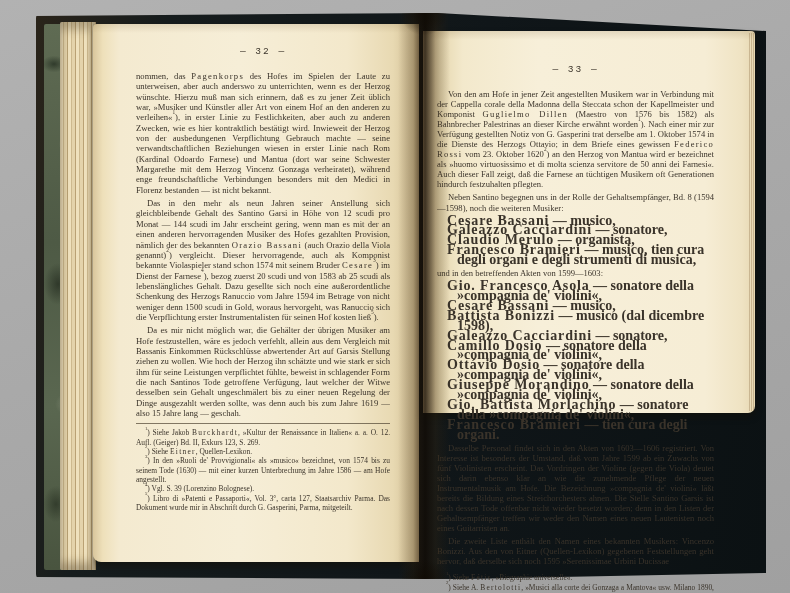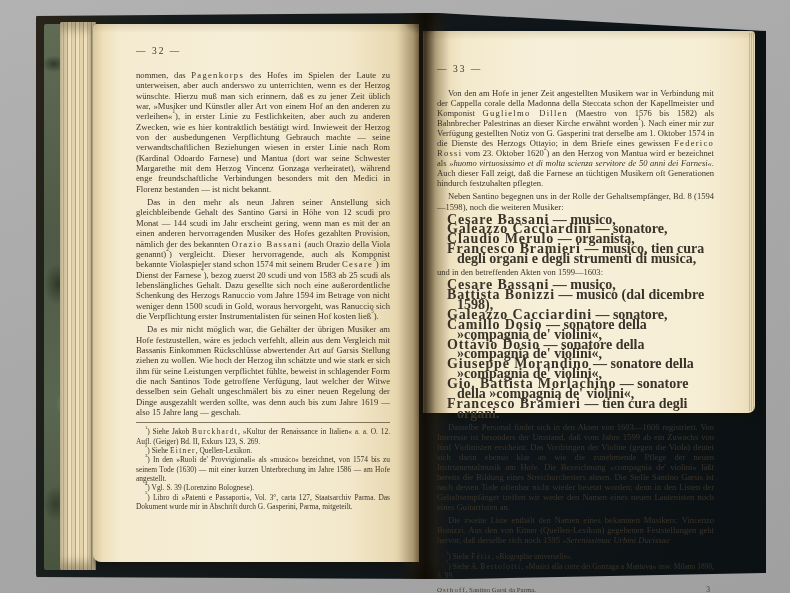--- a/index.html
+++ b/index.html
@@ -38,31 +38,31 @@
   .gutter{position:absolute;left:398px;top:13px;width:52px;height:566px;pointer-events:none;
          background:linear-gradient(90deg,rgba(60,40,15,0) 0,rgba(55,38,14,.28) 30%,rgba(25,15,5,.6) 47%,rgba(18,11,4,.75) 52%,rgba(55,38,14,.3) 72%,rgba(60,40,15,0) 100%);}
   .gutter::before{content:'';position:absolute;left:4px;top:0;width:44px;height:52px;
          background:radial-gradient(32px 30px at 50% 0,rgba(15,10,3,.75),transparent 75%);}
   .gutter::after{content:'';position:absolute;left:4px;bottom:0;width:44px;height:44px;
          background:radial-gradient(32px 26px at 50% 100%,rgba(15,10,3,.7),transparent 75%);}
   
   .content{position:absolute;color:var(--c-ink,#3a332a);}
   .content-left{left:43px;top:22px;width:254px;}
   .content-right{left:14px;top:33px;width:277px;}
-  .page-header{font-size:9.5px;letter-spacing:2px;margin-bottom:14px;color:#3d362c;}
+  .page-header{text-align:center;font-size:9.5px;letter-spacing:2px;margin-bottom:14px;color:#3d362c;font-family:Liberation Mono, monospace;}
   .body{font-size:8.65px;line-height:10.35px;text-align:justify;}
   .content-right .body{font-size:8.55px;line-height:10.05px;}
   .para{margin:0;}
   .para.indent{text-indent:11px;}
   .para + .para, .mlist + .para, .para + .mlist{margin-top:3px;}
   .mlist{margin:1px 0;}
   .mitem{padding-left:20px;text-indent:-10px;font-size:14px;line-height:9.9px;text-align:left;font-weight:bold;}
   .mitem .seg-sp{letter-spacing:.85px;}
   .seg-sp{letter-spacing:1.25px;}
-  .seg-i{font-style:italic;}
+  .seg-i{}
   .seg-sup{font-size:.62em;line-height:0;position:relative;top:-.45em;letter-spacing:0;}
   .fn-sep{border-top:1px solid rgba(80,68,50,.7);margin:5px 0 4px 0;}
   .footnotes{font-size:7.45px;line-height:9.35px;text-align:justify;}
   .content-right .footnotes{margin-top:7px;}
   .fn{text-indent:9px;}
   .page-footer{display:flex;justify-content:space-between;align-items:baseline;margin-top:5px;
          font-size:6.9px;color:#453d30;}
   .footer-left .seg-sp{letter-spacing:1.1px;}
   .footer-right{margin-right:4px;font-size:7.6px;}
 </style>
@@ -101,20 +101,21 @@
           <div class="para indent"><span class="">Von den am Hofe in jener Zeit angestellten Musikern war in Verbindung mit der Cappella corale della Madonna della Steccata schon der Kapellmeister und Komponist </span><span class="seg-sp">Guglielmo Dillen</span><span class=""> (Maestro von 1576 bis 1582) als Bahnbrecher Palestrinas an dieser Kirche erwähnt worden</span><sup class="seg-sup">1</sup><span class="">). Nach einer mir zur Verfügung gestellten Notiz von G. Gasperini trat derselbe am 1. Oktober 1574 in die Dienste des Herzogs Ottavio; in dem Briefe eines gewissen </span><span class="seg-sp">Federico Rossi</span><span class=""> vom 23. Oktober 1620</span><sup class="seg-sup">2</sup><span class="">) an den Herzog von Mantua wird er bezeichnet als </span><span class="seg-i">»huomo virtuosissimo et di molta scienza servitore de 50 anni dei Farnesi«</span><span class="">. Auch dieser Fall zeigt, daß die Farnese an tüchtigen Musikern oft Generationen hindurch festzuhalten pflegten.</span></div>
           <div class="para indent"><span class="">Neben Santino begegnen uns in der Rolle der Gehaltsempfänger, Bd. 8 (1594—1598), noch die weiteren Musiker:</span></div>
           <div class="mlist">
             <div class="mitem"><span class="seg-sp">Cesare Bassani</span><span> — </span><span>musico,</span></div>
             <div class="mitem"><span class="seg-sp">Galeazzo Cacciardini</span><span> — </span><span>sonatore,</span></div>
             <div class="mitem"><span class="seg-sp">Claudio Merulo</span><span> — </span><span>organista,</span></div>
             <div class="mitem"><span class="seg-sp">Francesco Bramieri</span><span> — </span><span>musico, tien cura degli organi e degli strumenti di musica,</span></div>
           </div>
           <div class="para"><span class="">und in den betreffenden Akten von 1599—1603:</span></div>
           <div class="mlist">
+            <div class="mitem"><span class="seg-sp">Gio. Francesco Asola</span><span> — </span><span>sonatore della »compagnia de' violini«,</span></div>
             <div class="mitem"><span class="seg-sp">Cesare Bassani</span><span> — </span><span>musico,</span></div>
             <div class="mitem"><span class="seg-sp">Battista Bonizzi</span><span> — </span><span>musico (dal dicembre 1598),</span></div>
             <div class="mitem"><span class="seg-sp">Galeazzo Cacciardini</span><span> — </span><span>sonatore,</span></div>
             <div class="mitem"><span class="seg-sp">Camillo Dosio</span><span> — </span><span>sonatore della »compagnia de' violini«,</span></div>
             <div class="mitem"><span class="seg-sp">Ottávio Dosio</span><span> — </span><span>sonatore della »compagnia de' violini«,</span></div>
             <div class="mitem"><span class="seg-sp">Giuseppe Morandino</span><span> — </span><span>sonatore della »compagnia de' violini«,</span></div>
             <div class="mitem"><span class="seg-sp">Gio. Battista Morlachino</span><span> — </span><span>sonatore della »compagnia de' violini«,</span></div>
             <div class="mitem"><span class="seg-sp">Francesco Bramieri</span><span> — </span><span>tien cura degli organi.</span></div>
           </div>
           <div class="para indent"><span class="">Dasselbe Personal findet sich in den Akten von 1603—1606 registriert. Von Interesse ist besonders der Umstand, daß vom Jahre 1599 ab ein Zuwachs von fünf Violinisten erscheint. Das Vordringen der Violine (gegen die Viola) deutet sich darin ebenso klar an wie die zunehmende Pflege der neuen Instrumentalmusik am Hofe. Die Bezeichnung »compagnia de' violini« läßt bereits die Bildung eines Streichorchesters ahnen. Die Stelle Santino Garsis ist nach dessen Tode offenbar nicht wieder besetzt worden; denn in den Listen der Gehaltsempfänger treffen wir weder den Namen eines neuen Lautenisten noch eines Guitarristen an.</span></div>

